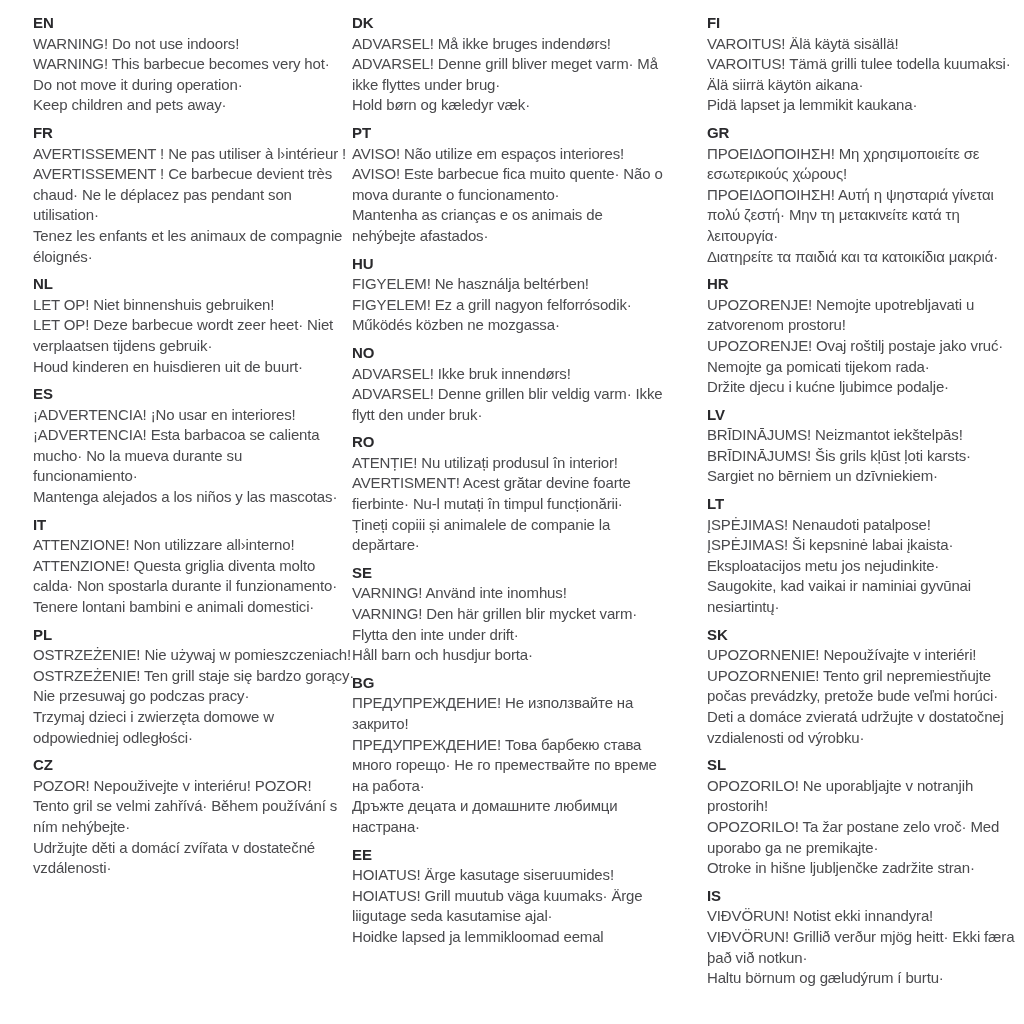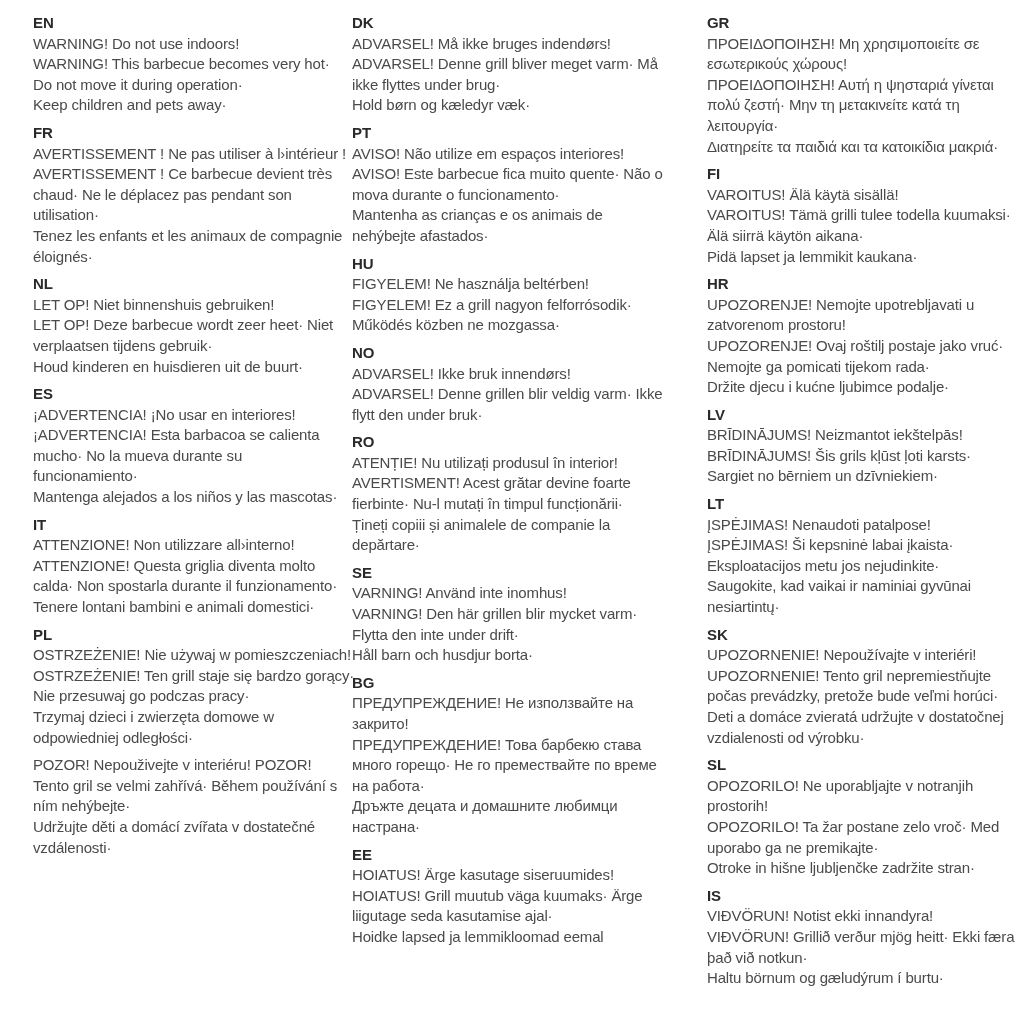--- a/index.html
+++ b/index.html
@@ -85,20 +85,21 @@
       </div>
       <div class="section">
         <div class="lang-code">PL</div>
         <div class="warn-line">OSTRZEŻENIE! Nie używaj w pomieszczeniach!</div>
         <div class="warn-line">OSTRZEŻENIE! Ten grill staje się bardzo gorący·</div>
         <div class="warn-line">Nie przesuwaj go podczas pracy·</div>
         <div class="warn-line">Trzymaj dzieci i zwierzęta domowe w</div>
         <div class="warn-line">odpowiedniej odległości·</div>
       </div>
       <div class="section">
+        <div class="lang-code">CZ</div>
         <div class="warn-line">POZOR! Nepouživejte v interiéru! POZOR!</div>
         <div class="warn-line">Tento gril se velmi zahřívá· Během používání s</div>
         <div class="warn-line">ním nehýbejte·</div>
         <div class="warn-line">Udržujte děti a domácí zvířata v dostatečné</div>
         <div class="warn-line">vzdálenosti·</div>
       </div>
     </div>
   <div class="col col-2">
       <div class="section">
         <div class="lang-code">DK</div>
@@ -155,36 +156,36 @@
       <div class="section">
         <div class="lang-code">EE</div>
         <div class="warn-line">HOIATUS! Ärge kasutage siseruumides!</div>
         <div class="warn-line">HOIATUS! Grill muutub väga kuumaks· Ärge</div>
         <div class="warn-line">liigutage seda kasutamise ajal·</div>
         <div class="warn-line">Hoidke lapsed ja lemmikloomad eemal</div>
       </div>
     </div>
   <div class="col col-3">
       <div class="section">
+        <div class="lang-code">FI</div>
+        <div class="warn-line">VAROITUS! Älä käytä sisällä!</div>
+        <div class="warn-line">VAROITUS! Tämä grilli tulee todella kuumaksi·</div>
+        <div class="warn-line">Älä siirrä käytön aikana·</div>
+        <div class="warn-line">Pidä lapset ja lemmikit kaukana·</div>
+      </div>
+      <div class="section">
         <div class="lang-code">GR</div>
         <div class="warn-line">ΠΡΟΕΙΔΟΠΟΙΗΣΗ! Μη χρησιμοποιείτε σε</div>
         <div class="warn-line">εσωτερικούς χώρους!</div>
         <div class="warn-line">ΠΡΟΕΙΔΟΠΟΙΗΣΗ! Αυτή η ψησταριά γίνεται</div>
         <div class="warn-line">πολύ ζεστή· Μην τη μετακινείτε κατά τη</div>
         <div class="warn-line">λειτουργία·</div>
         <div class="warn-line">Διατηρείτε τα παιδιά και τα κατοικίδια μακριά·</div>
       </div>
       <div class="section">
-        <div class="lang-code">FI</div>
-        <div class="warn-line">VAROITUS! Älä käytä sisällä!</div>
-        <div class="warn-line">VAROITUS! Tämä grilli tulee todella kuumaksi·</div>
-        <div class="warn-line">Älä siirrä käytön aikana·</div>
-        <div class="warn-line">Pidä lapset ja lemmikit kaukana·</div>
-      </div>
-      <div class="section">
         <div class="lang-code">HR</div>
         <div class="warn-line">UPOZORENJE! Nemojte upotrebljavati u</div>
         <div class="warn-line">zatvorenom prostoru!</div>
         <div class="warn-line">UPOZORENJE! Ovaj roštilj postaje jako vruć·</div>
         <div class="warn-line">Nemojte ga pomicati tijekom rada·</div>
         <div class="warn-line">Držite djecu i kućne ljubimce podalje·</div>
       </div>
       <div class="section">
         <div class="lang-code">LV</div>
         <div class="warn-line">BRĪDINĀJUMS! Neizmantot iekštelpās!</div>

